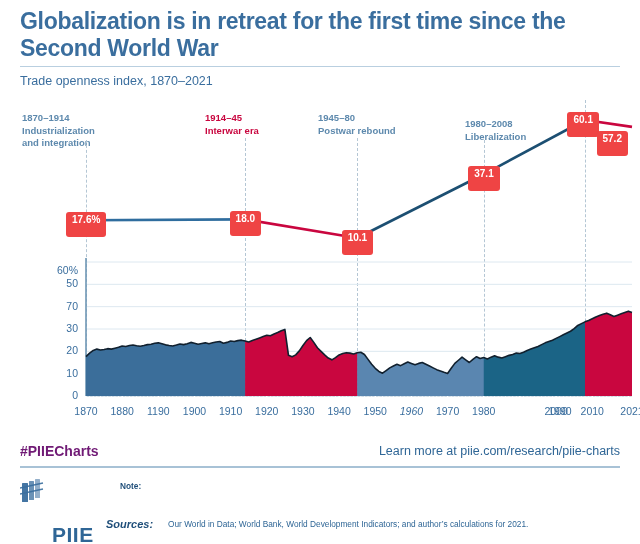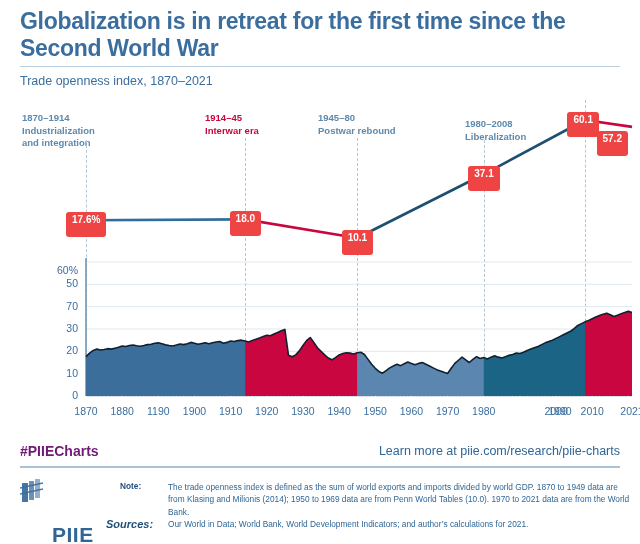--- a/index.html
+++ b/index.html
@@ -348,21 +348,21 @@
     <div id="xlabels">
         <div class="xlab" style="left: 86px; top: 155px;">1870</div>
         <div class="xlab" style="left: 122.159px; top: 155px;">1880</div>
         <div class="xlab" style="left: 158.318px; top: 155px;">1190</div>
         <div class="xlab" style="left: 194.477px; top: 155px;">1900</div>
         <div class="xlab" style="left: 230.636px; top: 155px;">1910</div>
         <div class="xlab" style="left: 266.795px; top: 155px;">1920</div>
         <div class="xlab" style="left: 302.954px; top: 155px;">1930</div>
         <div class="xlab" style="left: 339.113px; top: 155px;">1940</div>
         <div class="xlab" style="left: 375.272px; top: 155px;">1950</div>
-        <div class="xlab" style="left: 411.43px; top: 155px;">1960</div>
+        <div class="xlab" style="left: 411.43px; top: 155px; font-style: italic;">1960</div>
         <div class="xlab" style="left: 447.589px; top: 155px;">1970</div>
         <div class="xlab" style="left: 483.748px; top: 155px;">1980</div>
         <div class="xlab" style="left: 519.907px; top: 155px; margin-left: 40px;">1990</div>
         <div class="xlab" style="left: 556.066px; top: 155px;">2000</div>
         <div class="xlab" style="left: 592.225px; top: 155px;">2010</div>
         <div class="xlab" style="left: 632px; top: 155px;">2021</div>
       </div>
   </div>
 
   <div class="hash">#PIIECharts</div>
@@ -376,17 +376,16 @@
       <rect x="15" y="2" width="5" height="19" rx="0.5" opacity="0.55"></rect>
     </g>
     <g stroke="#3a6e9e" stroke-width="1.6" opacity="0.9">
       <line x1="0" y1="11" x2="23" y2="6"></line>
       <line x1="0" y1="17" x2="23" y2="12"></line>
     </g>
   </svg>
   <div class="logo-text">PIIE</div>
 
   <div class="note-label">Note:</div>
-  <div class="note-body">The trade openness index is defined as the sum of world exports and imports divided by world GDP. 1870 to 1949 data are from Klasing and Milionis (2014); 1950 to 1969 data are from Penn World Tables (10.0). 1970 to 2021 data are from the World Bank.</div>
   <div class="src-label">Sources:</div>
   <div class="src-body">Our World in Data; World Bank, World Development Indicators; and author’s calculations for 2021.</div>
 
 </div>
 
 </body></html>

